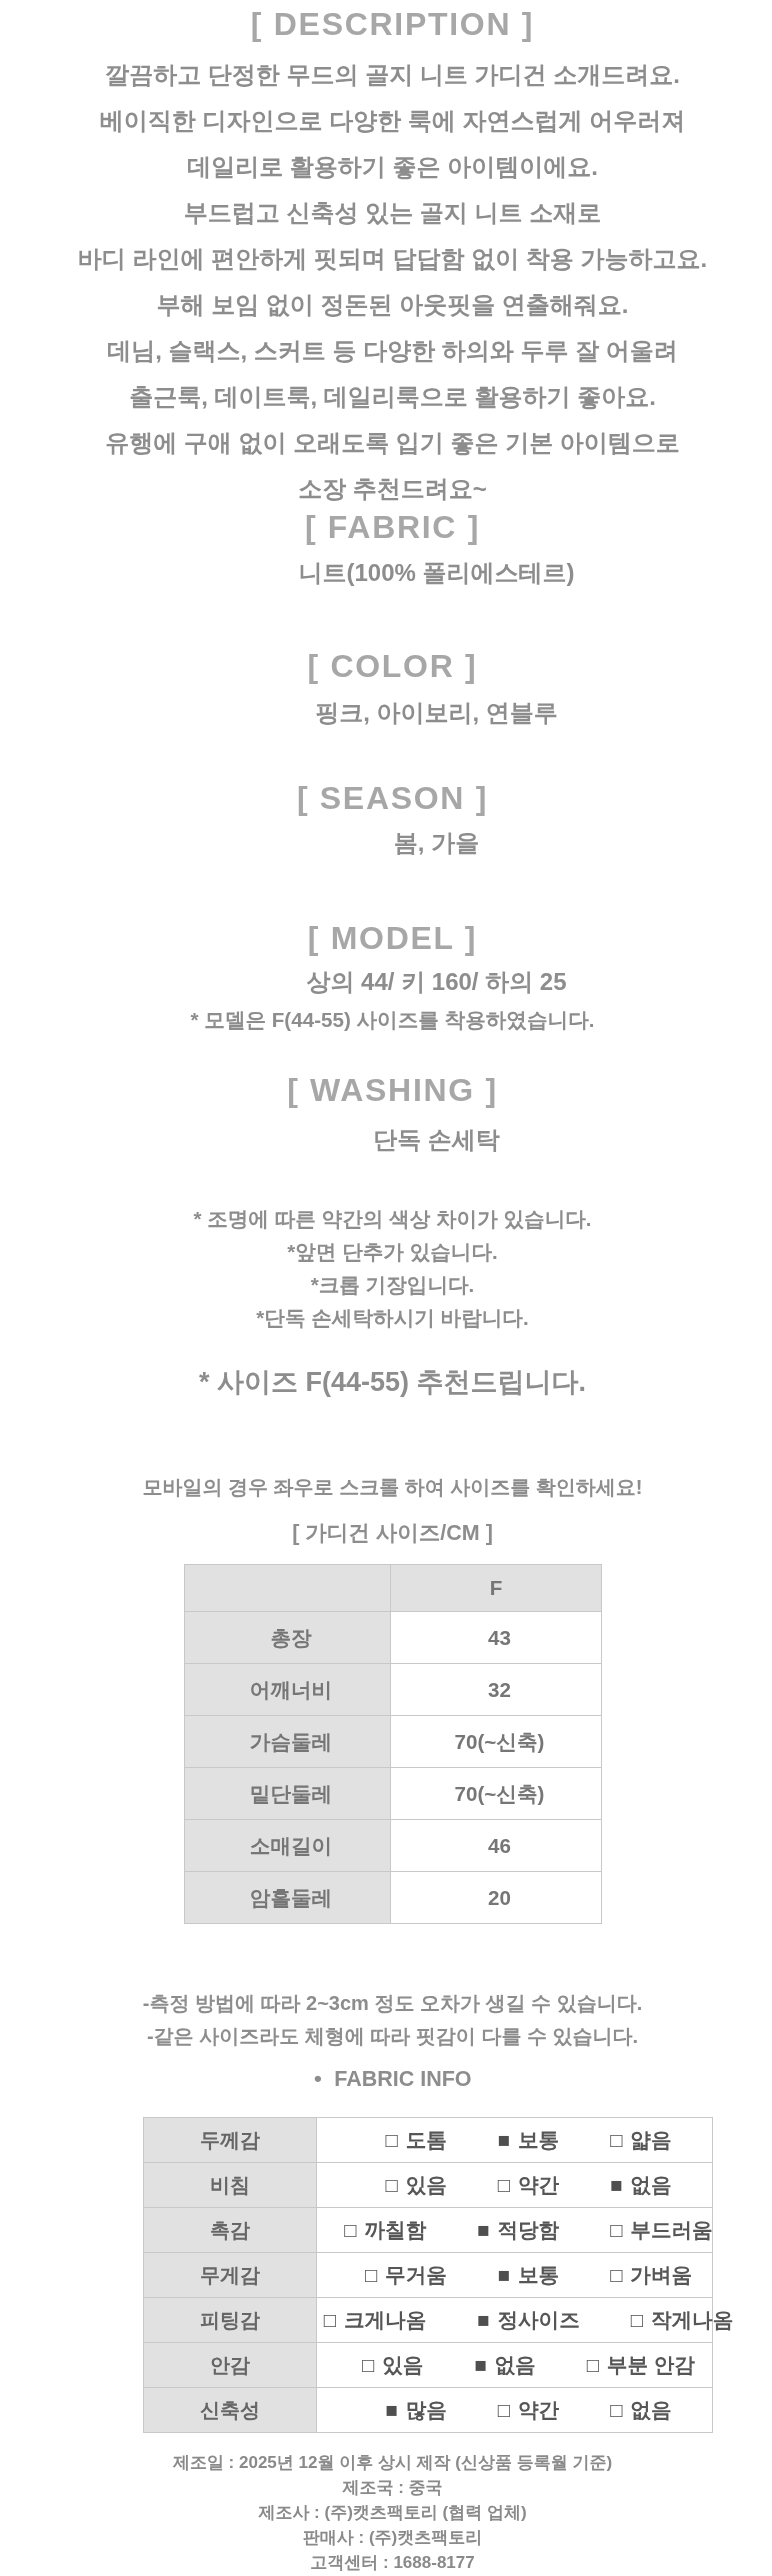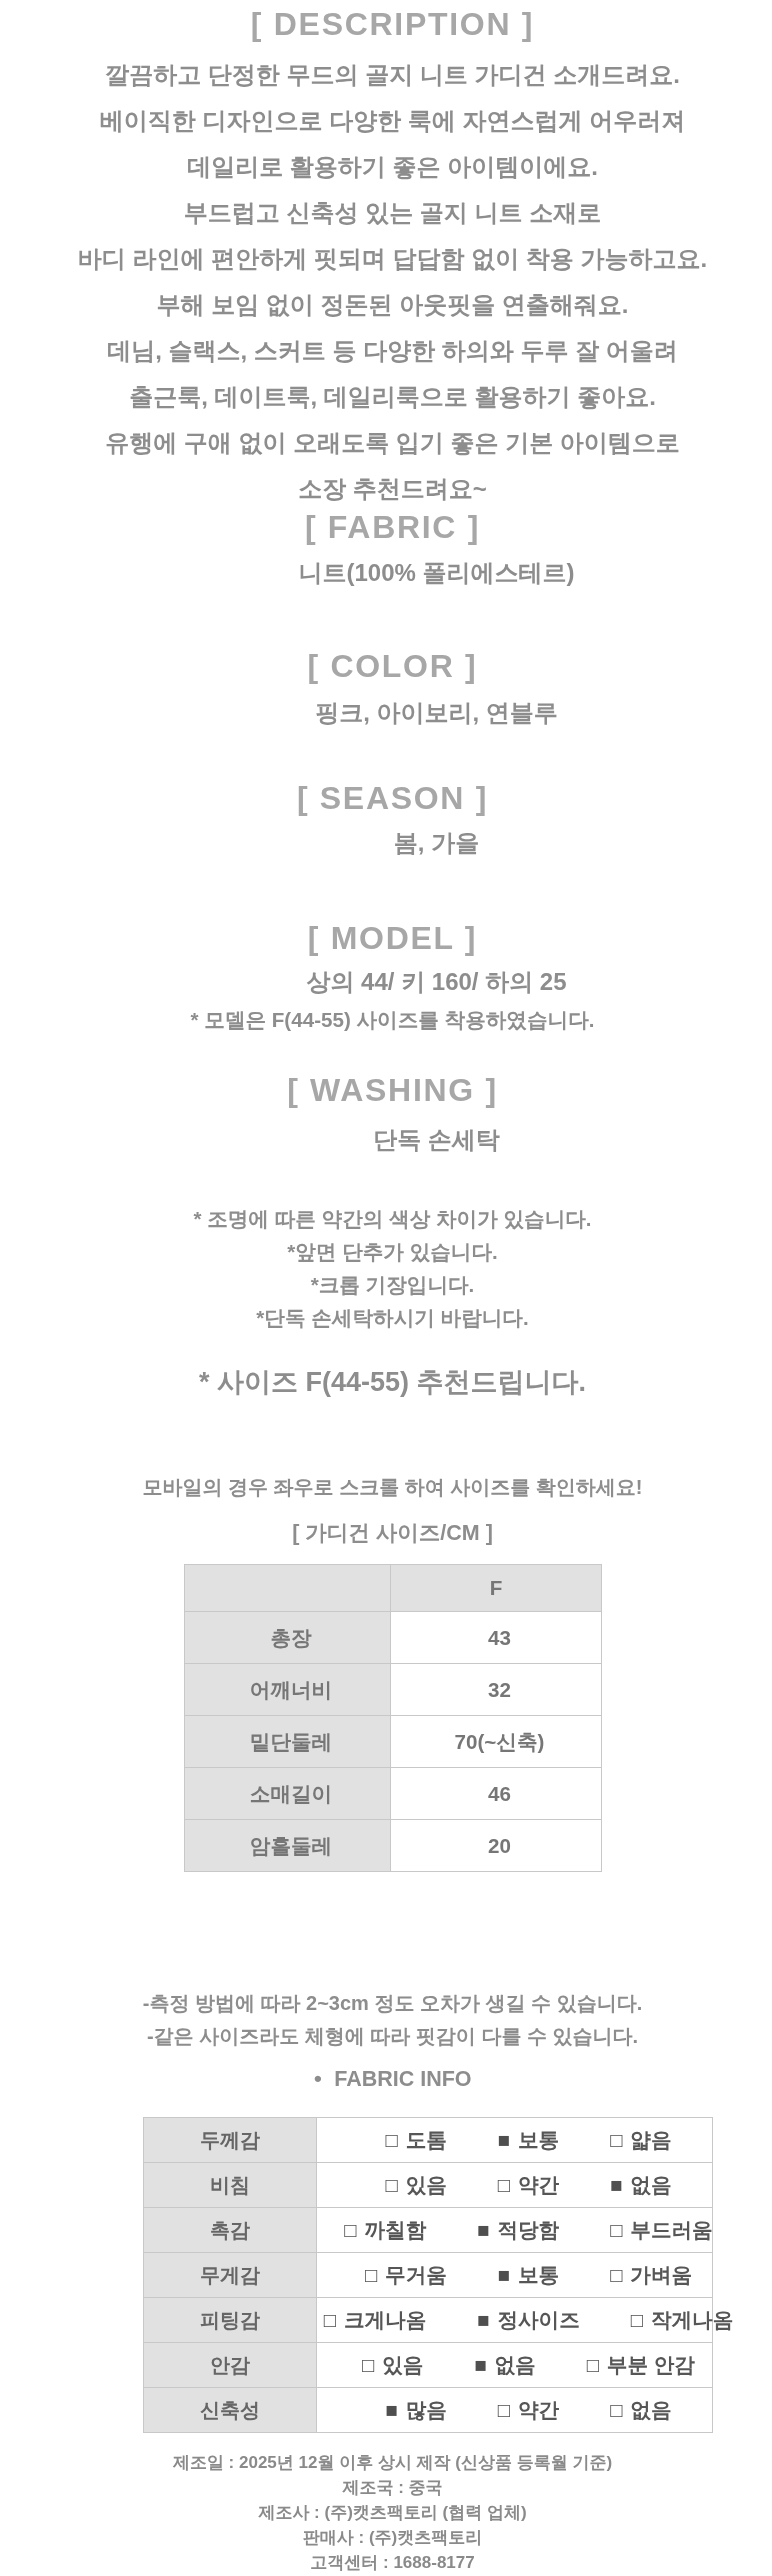--- a/index.html
+++ b/index.html
@@ -127,20 +127,24 @@
     </tr>
     <tr>
       <td class="lbl">총장</td>
       <td>43</td>
     </tr>
     <tr>
       <td class="lbl">어깨너비</td>
       <td>32</td>
     </tr>
     <tr>
+      <td class="lbl">가슴둘레</td>
+      <td>70(~신축)</td>
+    </tr>
+    <tr>
       <td class="lbl">밑단둘레</td>
       <td>70(~신축)</td>
     </tr>
     <tr>
       <td class="lbl">소매길이</td>
       <td>46</td>
     </tr>
     <tr>
       <td class="lbl">암홀둘레</td>
       <td>20</td>

